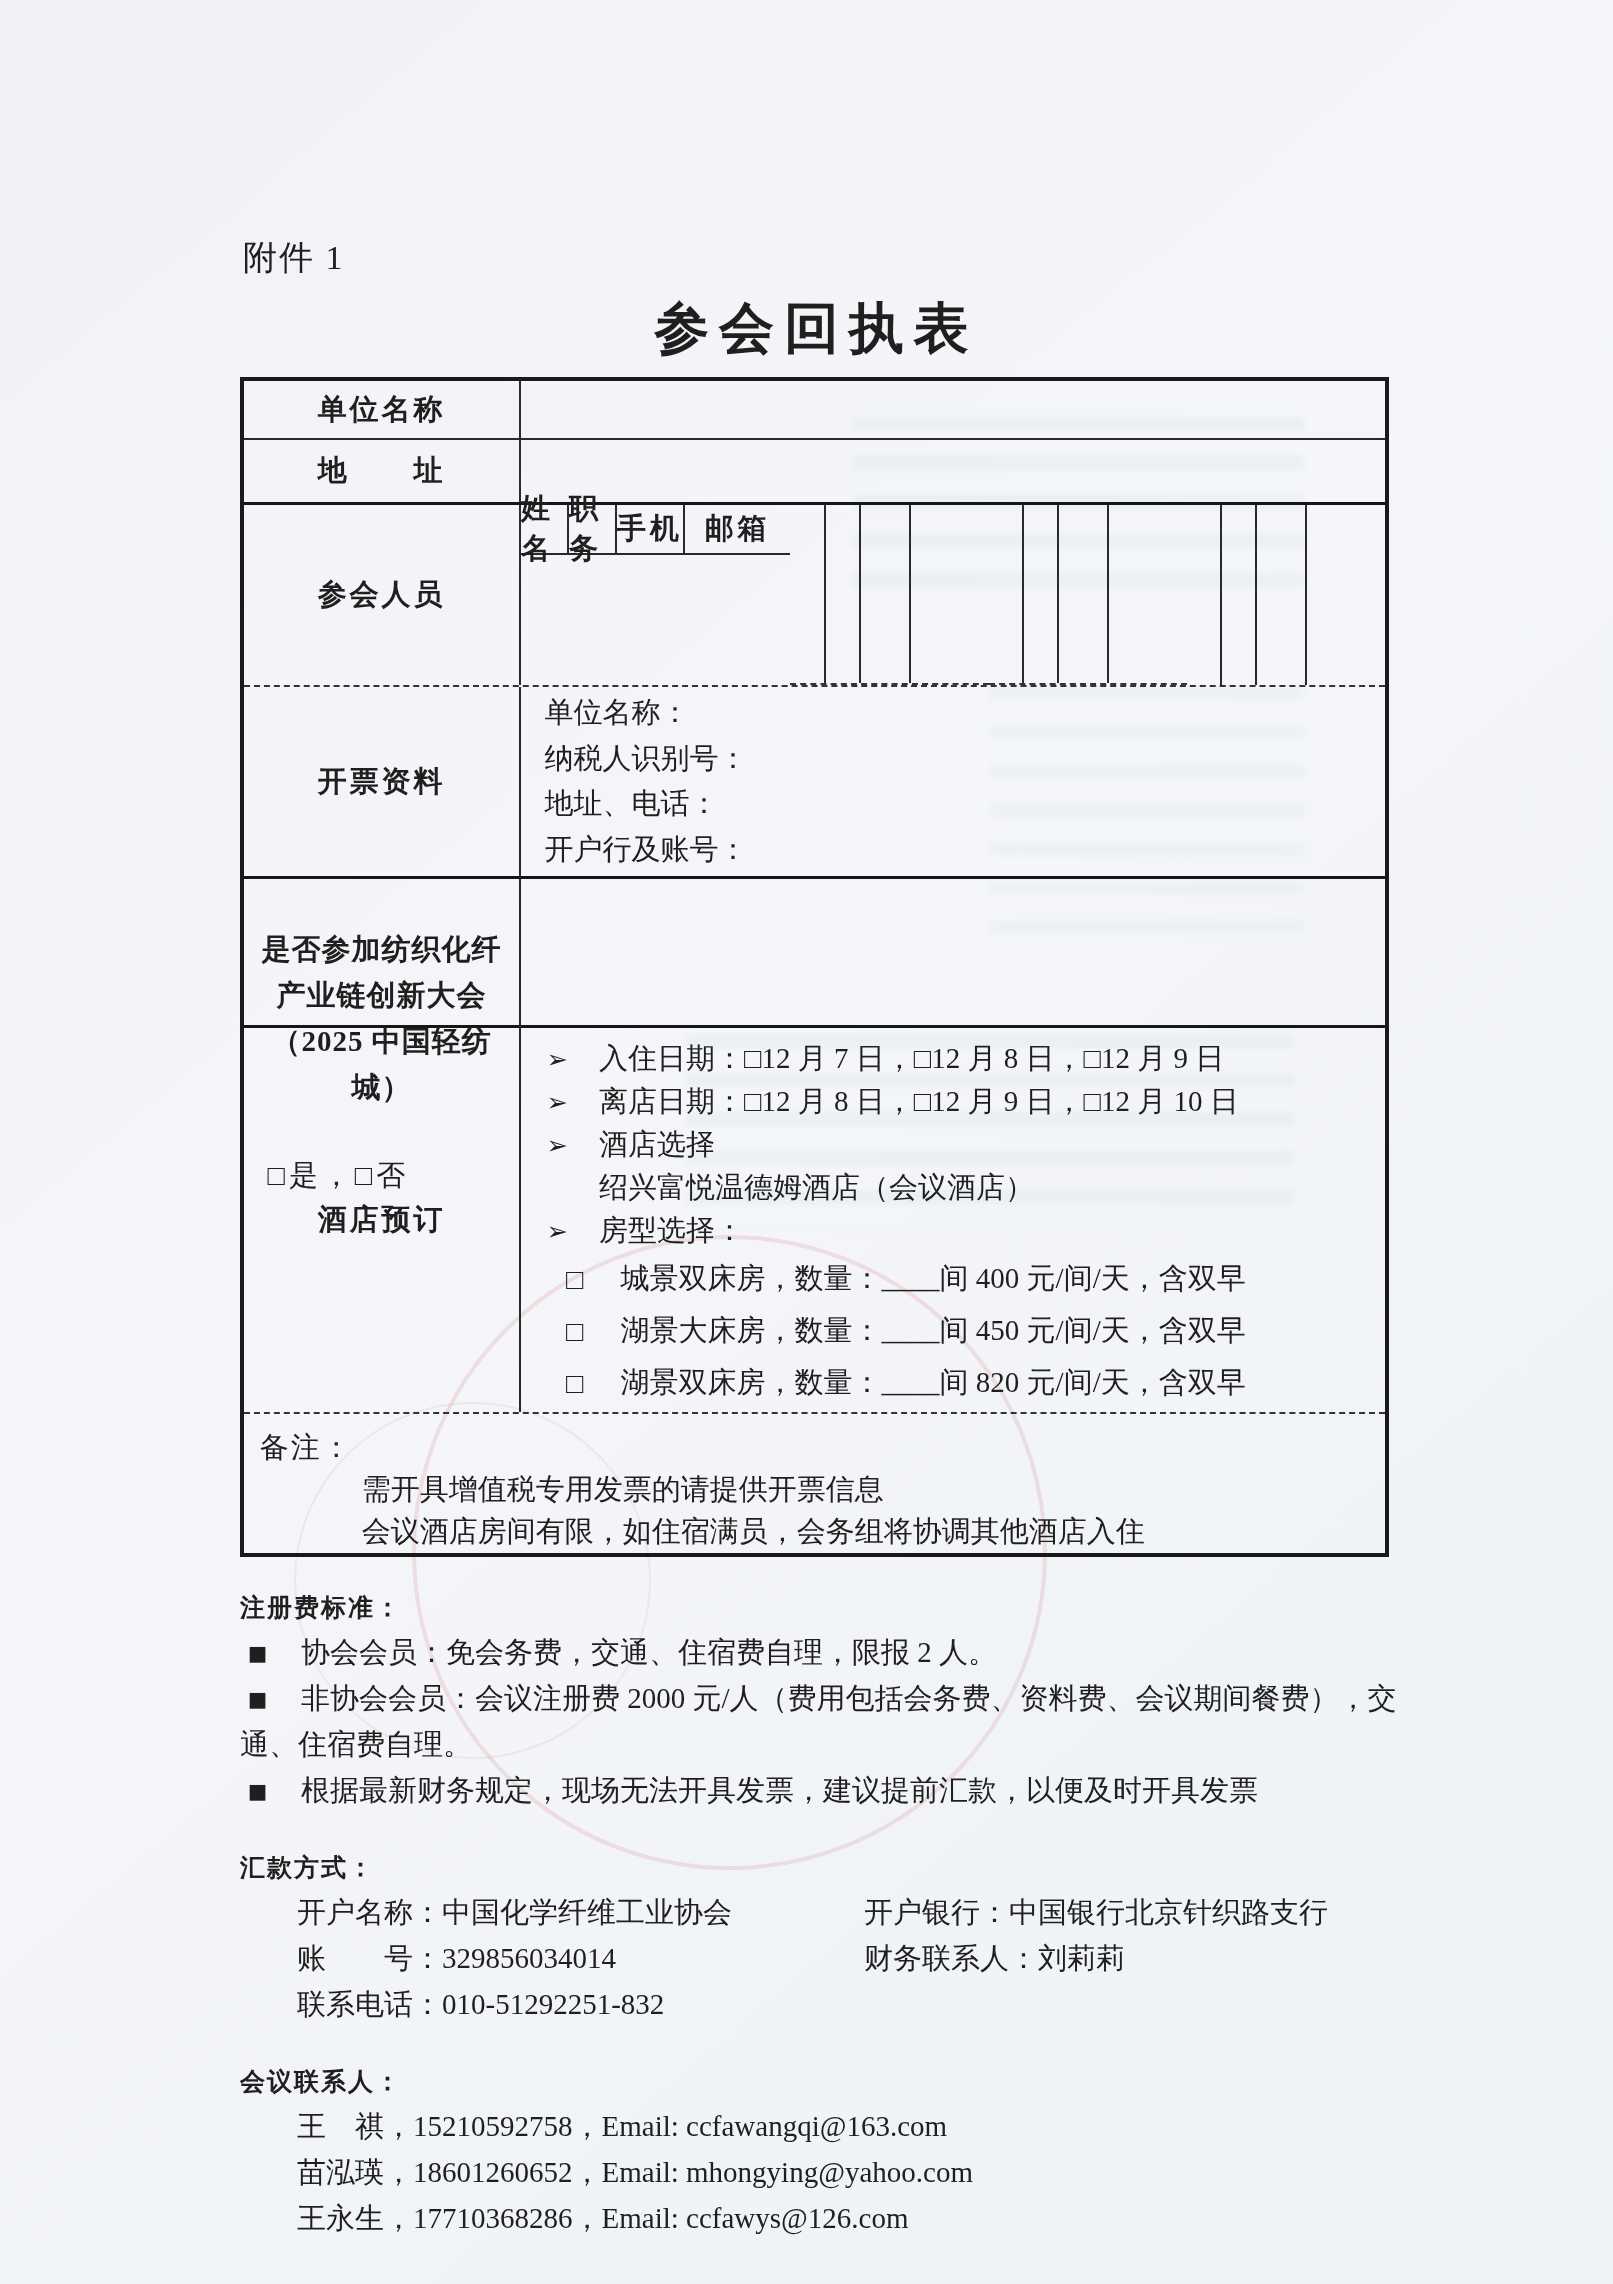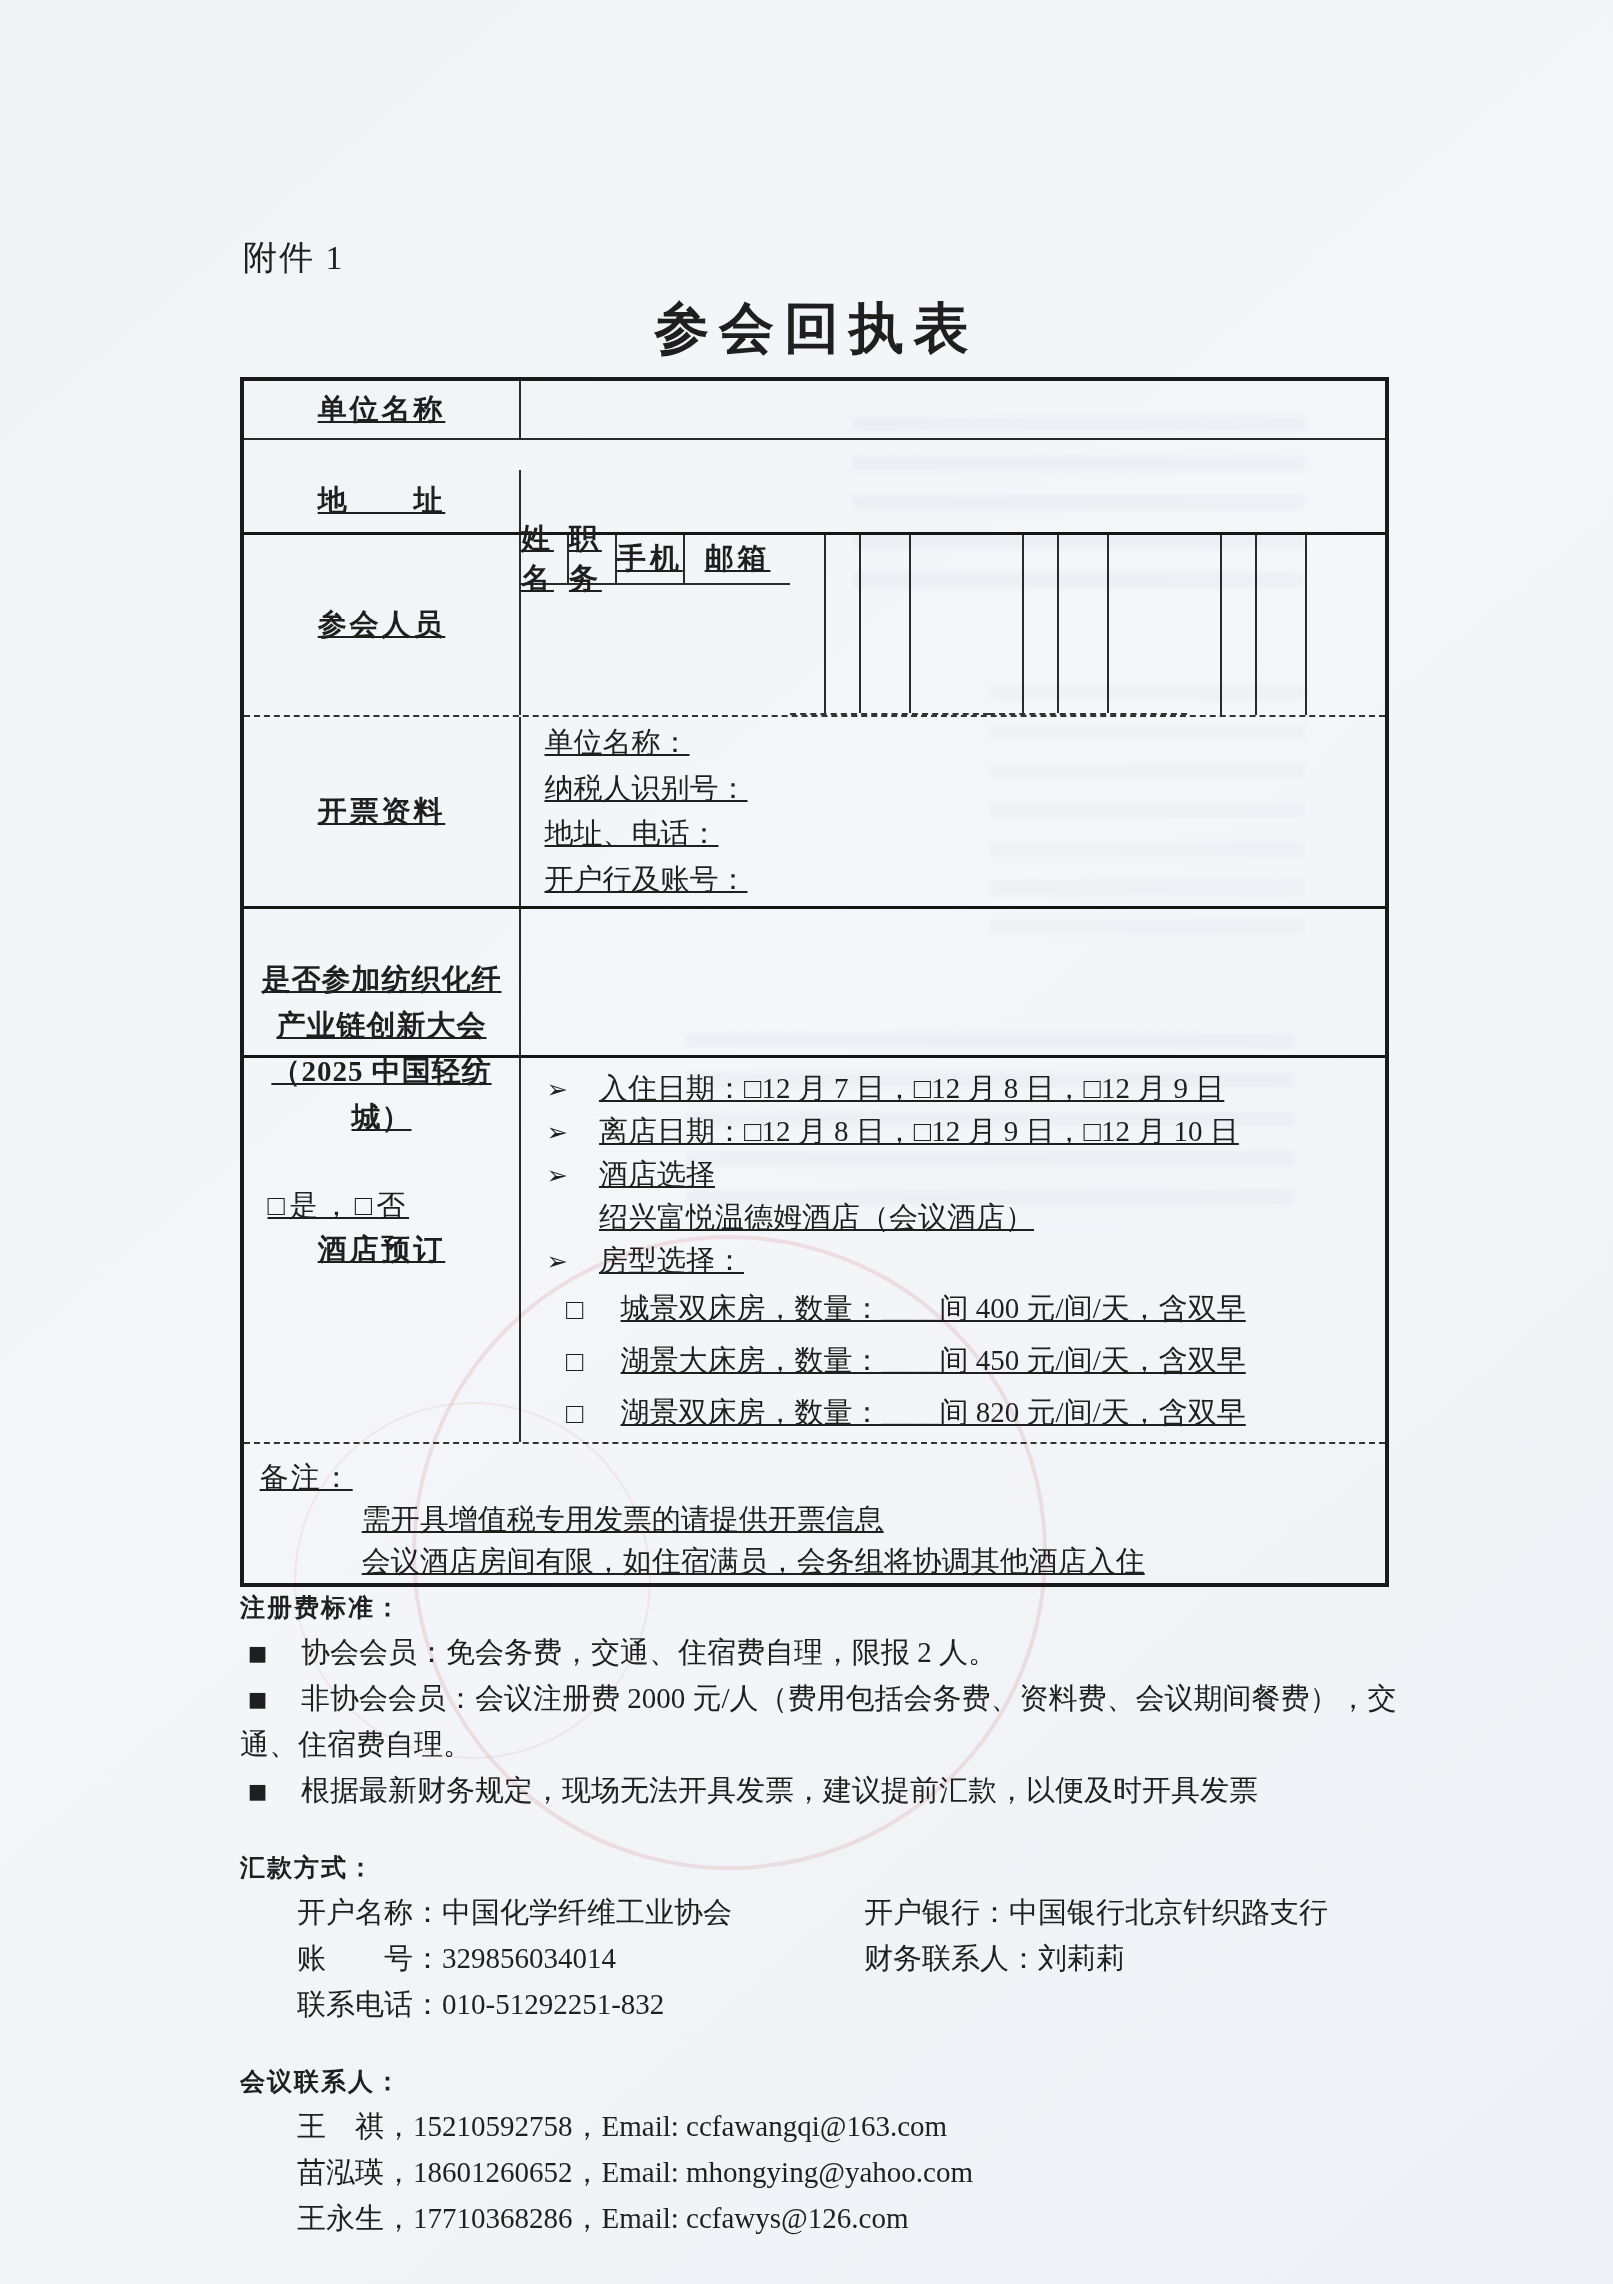--- a/index.html
+++ b/index.html
@@ -18,34 +18,33 @@
     position:absolute;left:0;top:292px;width:1613px;
     text-align:center;font-size:55px;font-weight:700;letter-spacing:9.8px;
     transform:translateX(9.8px);
   }
   
   .form-table{
     position:absolute;left:240px;top:377px;width:1149px;
     border:4.9px solid #1a1a1a;
     box-sizing:border-box;
     font-size:29px;
-    text-decoration:underline;
   }
   .row{display:flex;box-sizing:border-box;border-bottom:2px solid #2a2a2a;}
   .row.thickb{border-bottom:3.9px solid #161616;}
   .row.dashb{border-bottom:2px dashed #333;}
   .row.lastb{border-bottom:none;}
   .label-cell{
     width:277px;flex:0 0 277px;border-right:2px solid #2a2a2a;
     display:flex;flex-direction:column;align-items:center;justify-content:center;
     font-weight:600;letter-spacing:2.9px;box-sizing:border-box;text-align:center;
   }
   .content-cell{flex:1;box-sizing:border-box;min-width:0;}
   .r-unit{height:59px;}
-  .r-addr{height:65px;margin-top:30px;}
+  .r-addr{height:65px;}
   .r-att{height:182px;}
   .r-invoice{height:192px;}
   .r-part{height:149px;flex-direction:column;}
   .r-hotel{height:386px;}
   .r-notes{height:139px;}
   
   .att-wrap{display:flex;flex-direction:row;height:100%;}
   .att-header{display:flex;height:50px;border-bottom:2px solid #2a2a2a;box-sizing:border-box;font-weight:600;}
   .att-header .c{display:flex;align-items:center;justify-content:center;letter-spacing:3.9px;box-sizing:border-box;}
   .att-row{display:flex;flex:1;border-bottom:2px dashed #333;box-sizing:border-box;}

